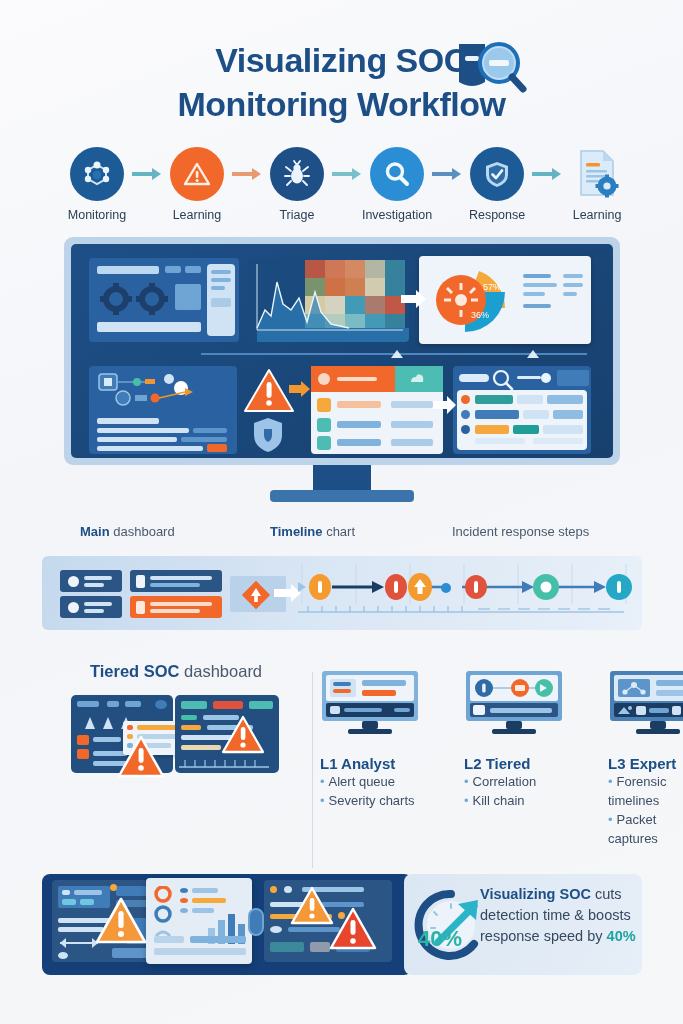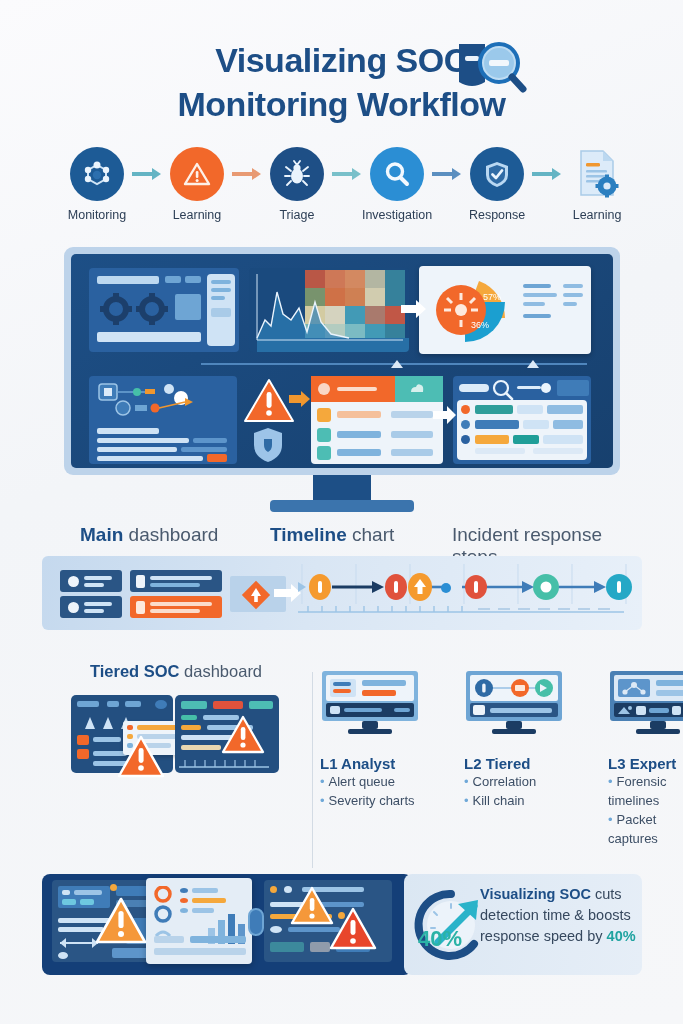--- a/index.html
+++ b/index.html
@@ -25,33 +25,33 @@
   .step-circle { width:54px; height:54px; border-radius:50%; display:flex; align-items:center; justify-content:center; }
   .c-navy   { background:#1d5b96; }
   .c-orange { background:#f2682a; }
   .c-navy2  { background:#1e4f86; }
   .c-blue   { background:#2b8ed4; }
   .c-navy3  { background:#1d5b96; }
   .step-label { margin-top:7px; font-size:12.5px; color:#2c3e55; white-space:nowrap; }
   .arrow { width:32px; height:54px; display:flex; align-items:center; justify-content:center; }
 
   
-  .monitor-area { position:absolute; left:42px; top:247px; width:600px; height:268px; }
+  .monitor-area { position:absolute; left:42px; top:237px; width:600px; height:268px; }
   .mon-outer { position:absolute; left:22px; top:0; width:556px; height:228px;
     background:#bdd3ea; border-radius:9px; padding:7px; }
   .mon-screen { position:relative; width:100%; height:100%; background:linear-gradient(150deg,#1d4f86,#17406e); border-radius:5px; overflow:hidden; }
   .mon-neck { position:absolute; left:271px; top:228px; width:58px; height:30px; background:#1d4f86; }
   .mon-base { position:absolute; left:228px; top:253px; width:144px; height:12px; background:#3b74ad; border-radius:4px; }
 
   .panel { position:absolute; border-radius:4px; }
   .bar { position:absolute; border-radius:2px; }
 
   
   .caps { position:absolute; left:42px; top:524px; width:600px; height:26px; }
-  .cap { position:absolute; font-size:19px; color:#4a5a6e; }
+  .cap { position:absolute; font-size:13px; color:#4a5a6e; }
   .cap b { color:#1d4e86; font-weight:bold; }
 
   
   .strip { position:absolute; left:42px; top:556px; width:600px; height:74px;
     background:linear-gradient(100deg,#c5d9ee 0%, #d9e6f4 45%, #e8f0f9 100%); border-radius:6px; }
 
   
   .sec-left  { position:absolute; left:42px;  top:662px; width:268px; height:210px; }
   .sec-right { position:absolute; left:320px; top:662px; width:322px; height:210px; }
   .divider   { position:absolute; left:312px; top:672px; width:1px; height:196px; background:#d3dbe4; }

